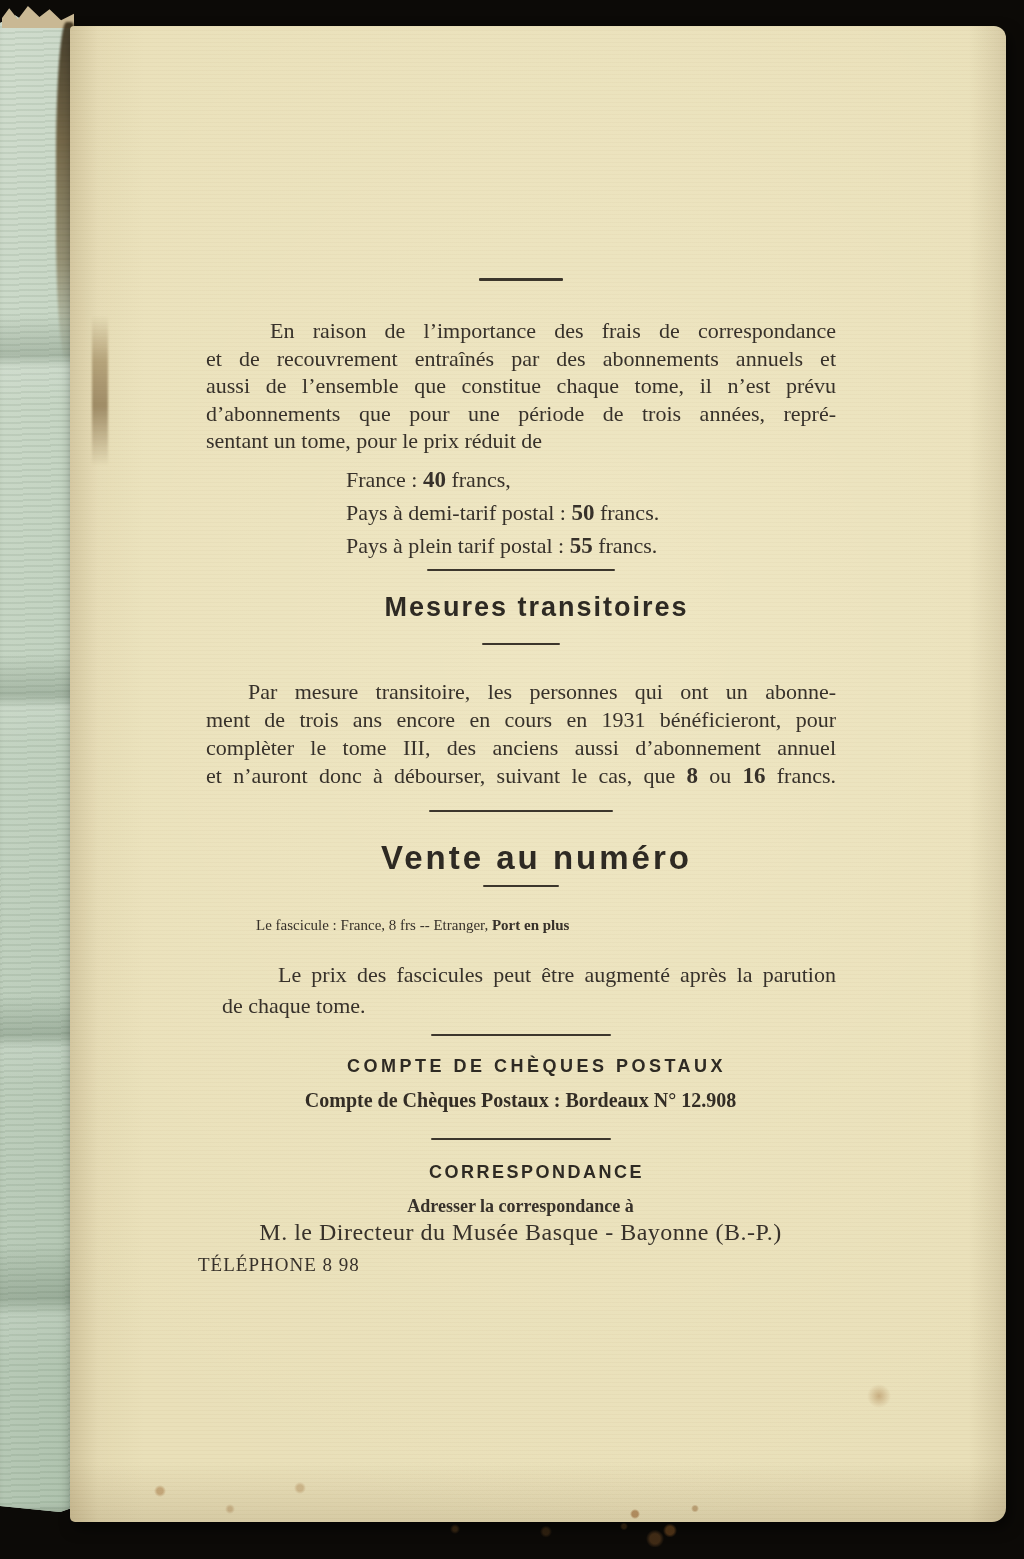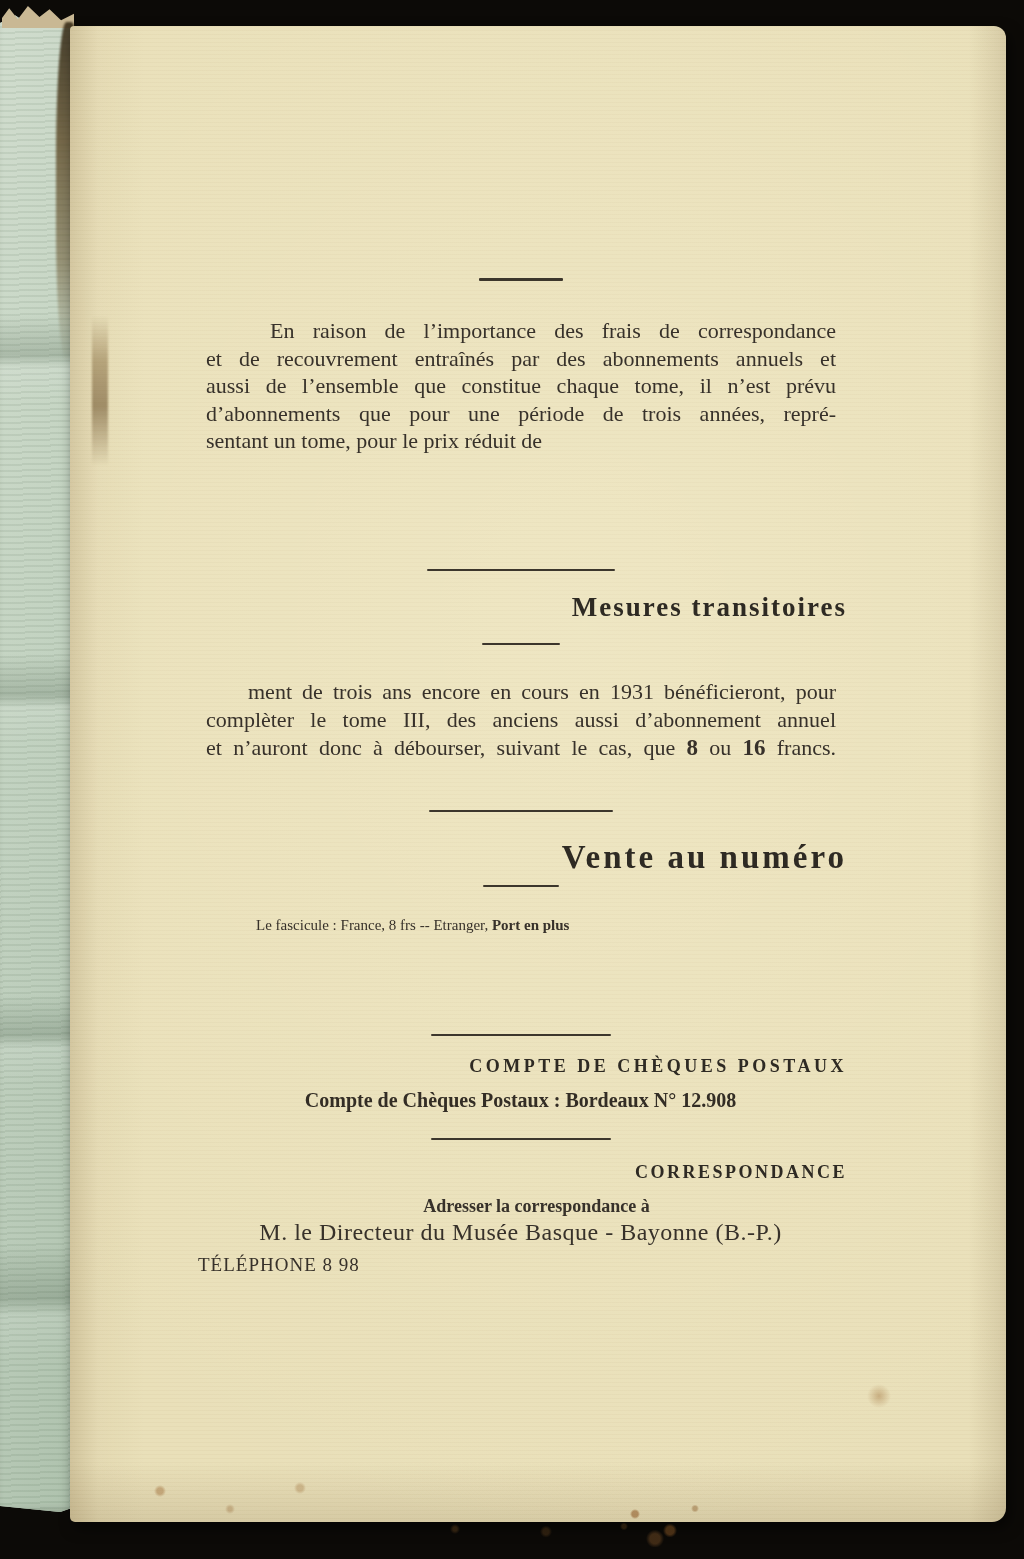--- a/index.html
+++ b/index.html
@@ -97,36 +97,36 @@
   .intro .jline:first-child{text-indent:64px;}
 
   .tariffs{left:148px;top:437px;font-size:22px;line-height:33px;}
   .tariffs .amount{font-weight:700;font-size:23px;}
 
   .para2{left:8px;top:652px;width:630px;font-size:22px;line-height:28px;}
   .para2 .jline:first-child{text-indent:42px;}
   .para2 .amount{font-weight:700;font-size:23px;}
 
   .sans-heading{
-    left:4px;width:100%;text-align:right;
-    font-family:Liberation Serif, serif;font-weight:700;color:#2e2a23;
+    left:16px;width:100%;text-align:center;
+    font-family:Liberation Sans, sans-serif;font-weight:700;color:#2e2a23;
   }
   .h-mesures{top:566px;font-size:27px;letter-spacing:2px;}
   .h-vente{top:813px;font-size:33px;letter-spacing:3px;}
   .h-compte{top:1030px;font-size:18px;letter-spacing:3.5px;}
   .h-corresp{top:1136px;font-size:18px;letter-spacing:2.5px;}
 
   .fascicule{left:58px;top:891px;font-size:15px;}
   .fascicule .bold{font-weight:700;}
 
   .note{left:24px;top:933px;width:614px;font-size:22px;line-height:31px;}
   .note .jline:first-child{text-indent:56px;}
 
   .cheques-detail{left:0;top:1063px;width:100%;text-align:center;font-size:20px;font-weight:700;color:#332d25;}
-  .adresser{left:16px;top:1170px;width:100%;text-align:center;font-size:18px;font-weight:700;}
+  .adresser{left:0;top:1170px;width:100%;text-align:center;font-size:18px;font-weight:700;}
   .addressee{left:0;top:1193px;width:100%;text-align:center;font-size:24px;letter-spacing:0.5px;}
   .telephone{left:0;top:1228px;width:100%;text-align:left;font-size:19px;font-weight:400;letter-spacing:1px;}
 
   
   .stain{position:absolute;pointer-events:none;}
   .st1{left:545px;top:1466px;width:100px;height:55px;
     background:
       radial-gradient(circle at 20% 40%, rgba(140,85,35,0.55) 0 3px, transparent 5px),
       radial-gradient(circle at 55% 70%, rgba(150,95,40,0.45) 0 4px, transparent 7px),
       radial-gradient(circle at 80% 30%, rgba(130,80,30,0.4) 0 2px, transparent 4px),
@@ -175,37 +175,47 @@
       <div class="rule r-title"></div>
 
       <div class="intro serif-block">
         <div class="jline">En raison de l’importance des frais de correspondance</div>
         <div class="jline">et de recouvrement entraînés par des abonnements annuels et</div>
         <div class="jline">aussi de l’ensemble que constitue chaque tome, il n’est prévu</div>
         <div class="jline">d’abonnements que pour une période de trois années, repré-</div>
         <div class="jline last">sentant un tome, pour le prix réduit de</div>
       </div>
 
+      <div class="tariffs">
+        <div><span>France : </span><span class="amount">40</span><span> francs,</span></div>
+        <div><span>Pays à demi-tarif postal : </span><span class="amount">50</span><span> francs.</span></div>
+        <div><span>Pays à plein tarif postal : </span><span class="amount">55</span><span> francs.</span></div>
+      </div>
 
       <div class="rule r-long1"></div>
       <h2 class="sans-heading h-mesures">Mesures transitoires</h2>
       <div class="rule r-short1"></div>
 
       <div class="para2 serif-block">
+        <div class="jline">Par mesure transitoire, les personnes qui ont un abonne-</div>
         <div class="jline">ment de trois ans encore en cours en 1931 bénéficieront, pour</div>
         <div class="jline">complèter le tome III, des anciens aussi d’abonnement annuel</div>
         <div class="jline"><span>et n’auront donc à débourser, suivant le cas, que </span><span class="amount">8</span><span> ou </span><span class="amount">16</span><span> francs.</span></div>
       </div>
 
       <div class="rule r-long2"></div>
       <h2 class="sans-heading h-vente">Vente au numéro</h2>
       <div class="rule r-short2"></div>
 
       <div class="fascicule"><span>Le fascicule : France, 8 frs -- Etranger, </span><span class="bold">Port en plus</span></div>
 
+      <div class="note">
+        <div class="jline">Le prix des fascicules peut être augmenté après la parution</div>
+        <div class="jline last">de chaque tome.</div>
+      </div>
 
       <div class="rule r-long3"></div>
       <h3 class="sans-heading h-compte">COMPTE DE CHÈQUES POSTAUX</h3>
       <div class="cheques-detail">Compte de Chèques Postaux : Bordeaux N° 12.908</div>
       <div class="rule r-long4"></div>
 
       <h3 class="sans-heading h-corresp">CORRESPONDANCE</h3>
       <div class="adresser">Adresser la correspondance à</div>
       <div class="addressee">M. le Directeur du Musée Basque - Bayonne (B.-P.)</div>
       <div class="telephone">TÉLÉPHONE 8 98</div>

